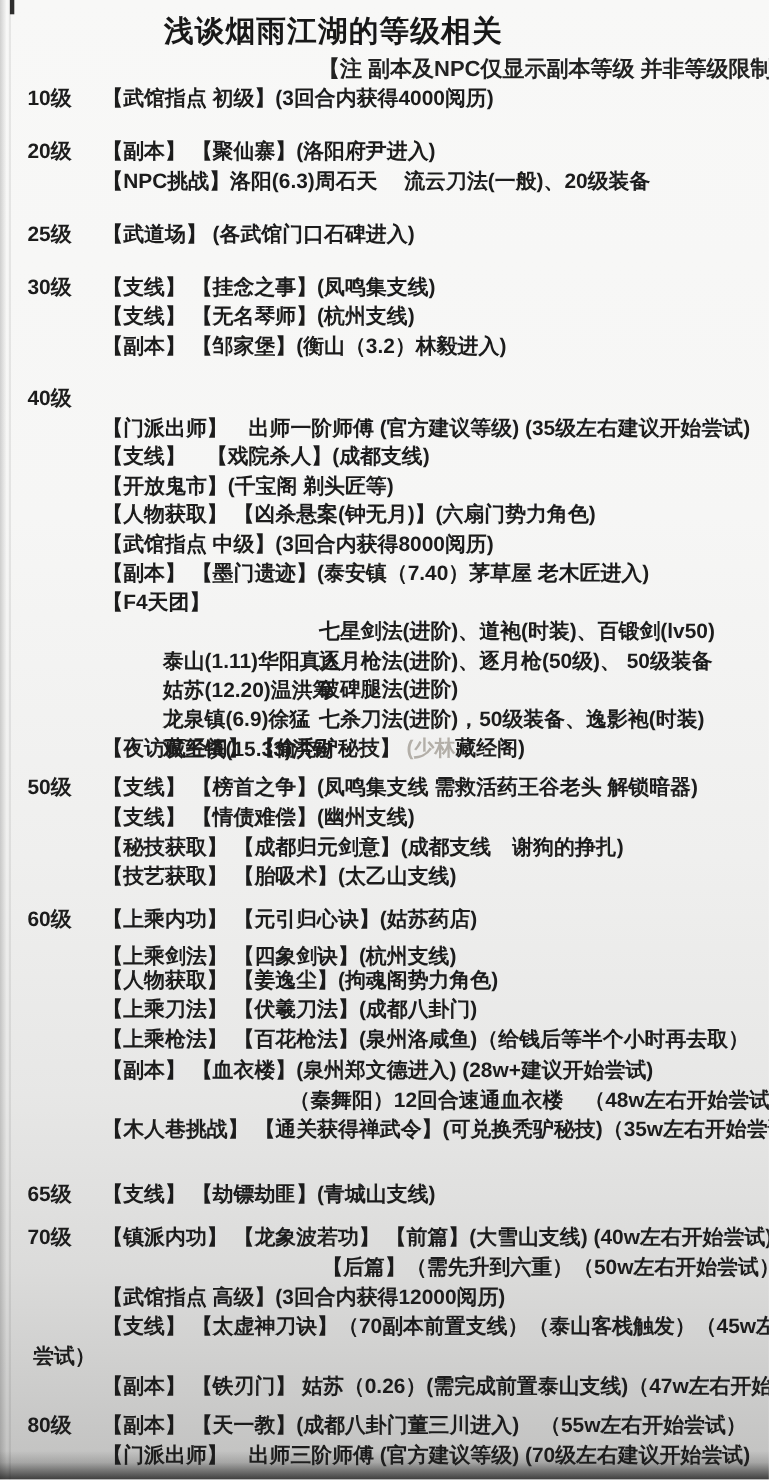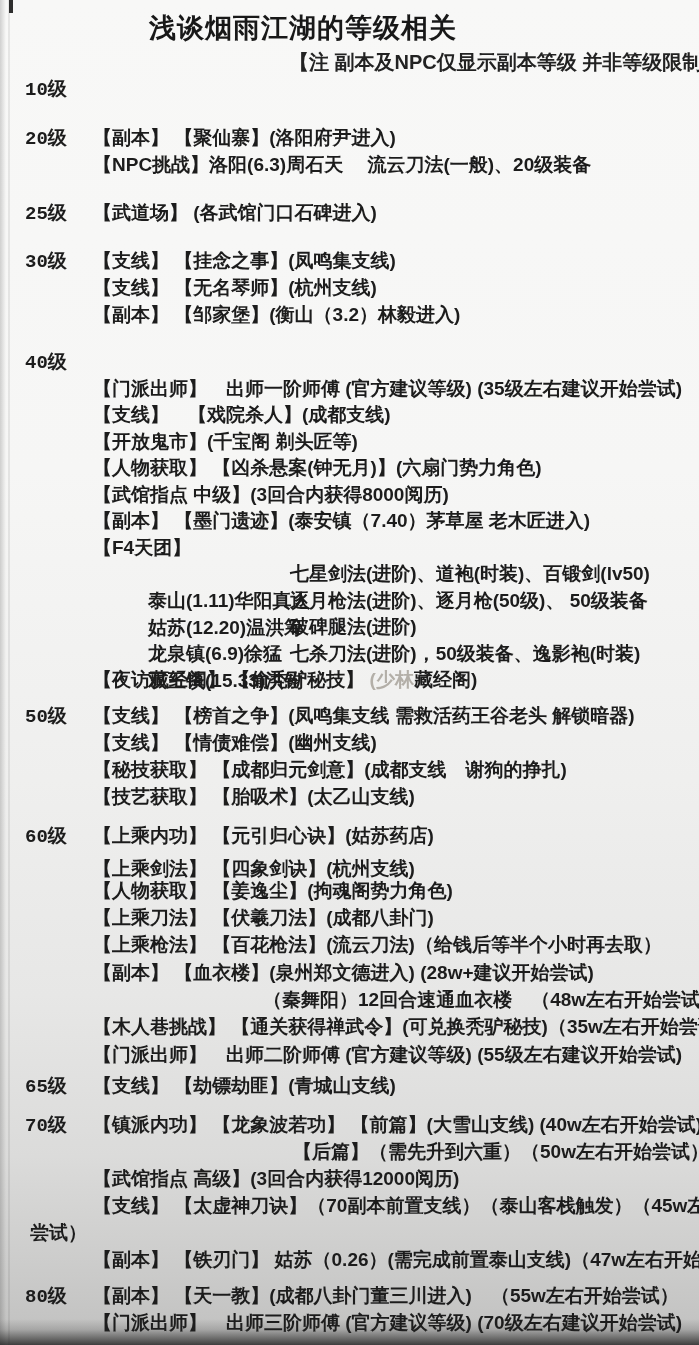--- a/index.html
+++ b/index.html
@@ -12,21 +12,21 @@
   .title{
     position:absolute;top:10px;left:0;width:606px;text-align:center;
     font-size:27px;font-weight:700;color:#181818;letter-spacing:1px;white-space:nowrap;
   }
   .note{
     position:absolute;top:49px;left:289px;
     font-size:20px;font-weight:600;color:#222;white-space:nowrap;
   }
   .lvl{
     position:absolute;left:25px;
-    font-size:19px;font-weight:600;color:#1c1c1c;white-space:nowrap;font-family:Liberation Mono, monospace;
+    font-size:19px;font-weight:600;color:#1c1c1c;white-space:nowrap;
   }
   .line{
     position:absolute;left:93px;
     font-size:19px;font-weight:600;color:#1c1c1c;white-space:nowrap;
   }
   .f4row{position:absolute;left:0;width:699px;font-size:19px;font-weight:600;color:#1c1c1c;}
   .f4name{position:absolute;left:148px;white-space:nowrap;margin-top:27px;}
   .f4skill{position:absolute;left:290px;white-space:nowrap;}
   .faded{color:#b3afa8;}
   .left-shade{
@@ -47,20 +47,21 @@
 </style>
 </head>
 <body>
 
 <div class="page">
 
   <div class="title">浅谈烟雨江湖的等级相关</div>
   <div class="note">【注 副本及NPC仅显示副本等级 并非等级限制】</div>
 
   <div class="lvl" style="top:76px">10级</div>
+  <div class="line" style="top:76px">【武馆指点 初级】(3回合内获得4000阅历)</div>
 
   <div class="lvl" style="top:125px">20级</div>
   <div class="line" style="top:125px">【副本】 【聚仙寨】(洛阳府尹进入)</div>
   <div class="line" style="top:152px">【NPC挑战】洛阳(6.3)周石天　 流云刀法(一般)、20级装备</div>
 
   <div class="lvl" style="top:200px">25级</div>
   <div class="line" style="top:200px">【武道场】 (各武馆门口石碑进入)</div>
 
   <div class="lvl" style="top:248px">30级</div>
   <div class="line" style="top:248px">【支线】 【挂念之事】(凤鸣集支线)</div>
@@ -101,25 +102,24 @@
   <div class="line" style="top:703px">【支线】 【榜首之争】(凤鸣集支线 需救活药王谷老头 解锁暗器)</div>
   <div class="line" style="top:730px">【支线】 【情债难偿】(幽州支线)</div>
   <div class="line" style="top:757px">【秘技获取】 【成都归元剑意】(成都支线　谢狗的挣扎)</div>
   <div class="line" style="top:784px">【技艺获取】 【胎吸术】(太乙山支线)</div>
 
   <div class="lvl" style="top:823px">60级</div>
   <div class="line" style="top:823px">【上乘内功】 【元引归心诀】(姑苏药店)</div>
   <div class="line" style="top:856px">【上乘剑法】 【四象剑诀】(杭州支线)</div>
   <div class="line" style="top:878px">【人物获取】 【姜逸尘】(拘魂阁势力角色)</div>
   <div class="line" style="top:905px">【上乘刀法】 【伏羲刀法】(成都八卦门)</div>
-  <div class="line" style="top:932px">【上乘枪法】 【百花枪法】(流云刀法)（给钱后等半个小时再去取）</div>
+  <div class="line" style="top:932px">【上乘枪法】 【百花枪法】(泉州洛咸鱼)（给钱后等半个小时再去取）</div>
   <div class="line" style="top:960px">【副本】 【血衣楼】(泉州郑文德进入) (28w+建议开始尝试)</div>
   <div class="line" style="top:987px;left:263px">（秦舞阳）12回合速通血衣楼　（48w左右开始尝试）</div>
   <div class="line" style="top:1014px">【木人巷挑战】 【通关获得禅武令】(可兑换秃驴秘技)（35w左右开始尝试）</div>
-  <div class="line" style="top:1042px">【门派出师】　出师二阶师傅 (官方建议等级) (55级左右建议开始尝试)</div>
 
   <div class="lvl" style="top:1073px">65级</div>
   <div class="line" style="top:1073px">【支线】 【劫镖劫匪】(青城山支线)</div>
 
   <div class="lvl" style="top:1112px">70级</div>
   <div class="line" style="top:1112px">【镇派内功】 【龙象波若功】 【前篇】(大雪山支线) (40w左右开始尝试)</div>
   <div class="line" style="top:1139px;left:293px">【后篇】（需先升到六重）（50w左右开始尝试）</div>
   <div class="line" style="top:1166px">【武馆指点 高级】(3回合内获得12000阅历)</div>
   <div class="line" style="top:1193px">【支线】 【太虚神刀诀】（70副本前置支线）（泰山客栈触发）（45w左右开始</div>
   <div class="line" style="top:1220px;left:30px">尝试）</div>

